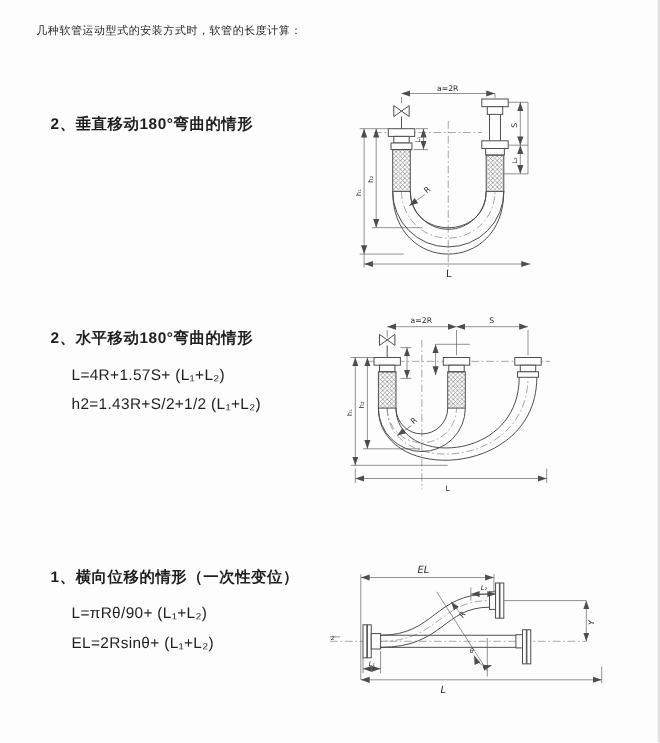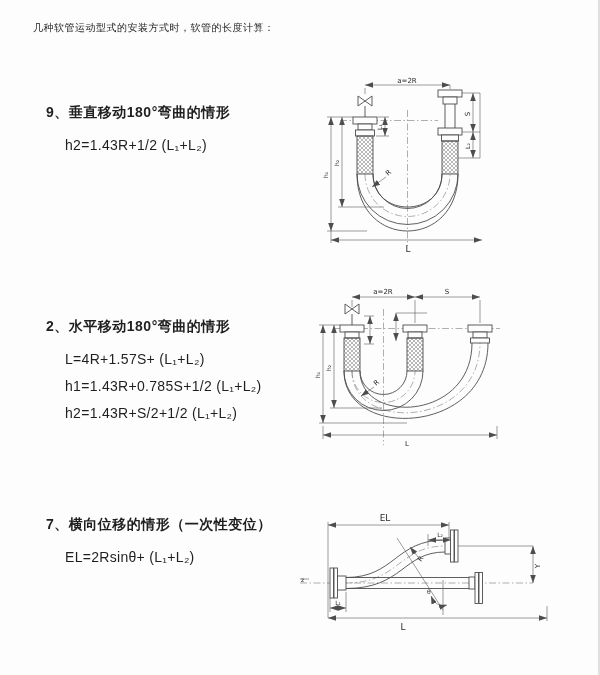--- a/index.html
+++ b/index.html
@@ -11,53 +11,52 @@
   .page-title{
     position:absolute;left:33px;top:21px;
     font-size:10px;font-weight:400;letter-spacing:0.5px;
   }
   .section{position:absolute;left:46px;width:280px;}
   .sec-heading{font-size:14px;font-weight:700;letter-spacing:0.5px;margin:0 0 10px 0;}
   .formula{
     font-size:14px;font-weight:500;letter-spacing:0.3px;
     padding-left:19px;height:27px;line-height:27px;white-space:nowrap;
   }
-  #sec1{top:104px;} #sec2{top:299px;margin-top:19px;} #sec3{top:516px;}
+  #sec1{top:104px;} #sec2{top:299px;} #sec3{top:516px;}
   .diagram{position:absolute;}
-  #dia1{left:312px;top:74px;} #dia2{left:312px;top:283px;} #dia3{left:297px;top:500px;}
+  #dia1{left:312px;top:74px;} #dia2{left:312px;top:283px;} #dia3{left:297px;top:500px;font-style:italic;}
   svg{display:block;}
   .ln{stroke:#4d4d4d;stroke-width:0.9;fill:none;}
   .fit{stroke:#4d4d4d;stroke-width:0.9;fill:#fdfdfd;}
   .braid{stroke:#4d4d4d;stroke-width:0.9;fill:url(#braidpat);}
   .dim{stroke:#5a5a5a;stroke-width:0.6;fill:none;}
   .cl{stroke:#7a7a7a;stroke-width:0.6;fill:none;stroke-dasharray:7 2.5 1.5 2.5;}
   .dimtxt{font-family:"DejaVu Sans",sans-serif;font-size:7px;fill:#2b2b2b;}
   .dimtxt-s{font-family:"DejaVu Sans",sans-serif;font-size:6px;fill:#2b2b2b;}
   .dimtxt-l{font-family:"DejaVu Sans",sans-serif;font-size:9px;fill:#2b2b2b;}
   .page-edge{position:absolute;right:0;top:0;width:2px;height:675px;background:#e0e0e0;}
 </style>
 </head>
 <body>
 
 <div class="page-title">几种软管运动型式的安装方式时，软管的长度计算：</div>
 
 <div class="section" id="sec1">
-  <div class="sec-heading">9、垂直移动180°弯曲的情形</div>
-  <div class="formula">h2=1.43R+1/2 (L₁+L₂)</div>
+  <div class="sec-heading">2、垂直移动180°弯曲的情形</div>
 </div>
 
 <div class="section" id="sec2">
   <div class="sec-heading">2、水平移动180°弯曲的情形</div>
   <div class="formula">L=4R+1.57S+ (L₁+L₂)</div>
-  <div class="formula">h1=1.43R+0.785S+1/2 (L₁+L₂)</div>
   <div class="formula">h2=1.43R+S/2+1/2 (L₁+L₂)</div>
 </div>
 
 <div class="section" id="sec3">
-  <div class="sec-heading">7、横向位移的情形（一次性变位）</div>
+  <div class="sec-heading">1、横向位移的情形（一次性变位）</div>
+  <div class="formula">L=πRθ/90+ (L₁+L₂)</div>
   <div class="formula">EL=2Rsinθ+ (L₁+L₂)</div>
 </div>
 
 <div class="diagram" id="dia1">
 <svg width="190" height="180" viewBox="0 0 190 180">
   <defs>
     <marker id="arw" markerUnits="userSpaceOnUse" markerWidth="8" markerHeight="8" refX="8" refY="4" orient="auto-start-reverse">
       <path d="M0,1.2 L8,4 L0,6.8 Z" fill="#4d4d4d"></path>
     </marker>
     <pattern id="braidpat" width="4" height="4" patternUnits="userSpaceOnUse">

